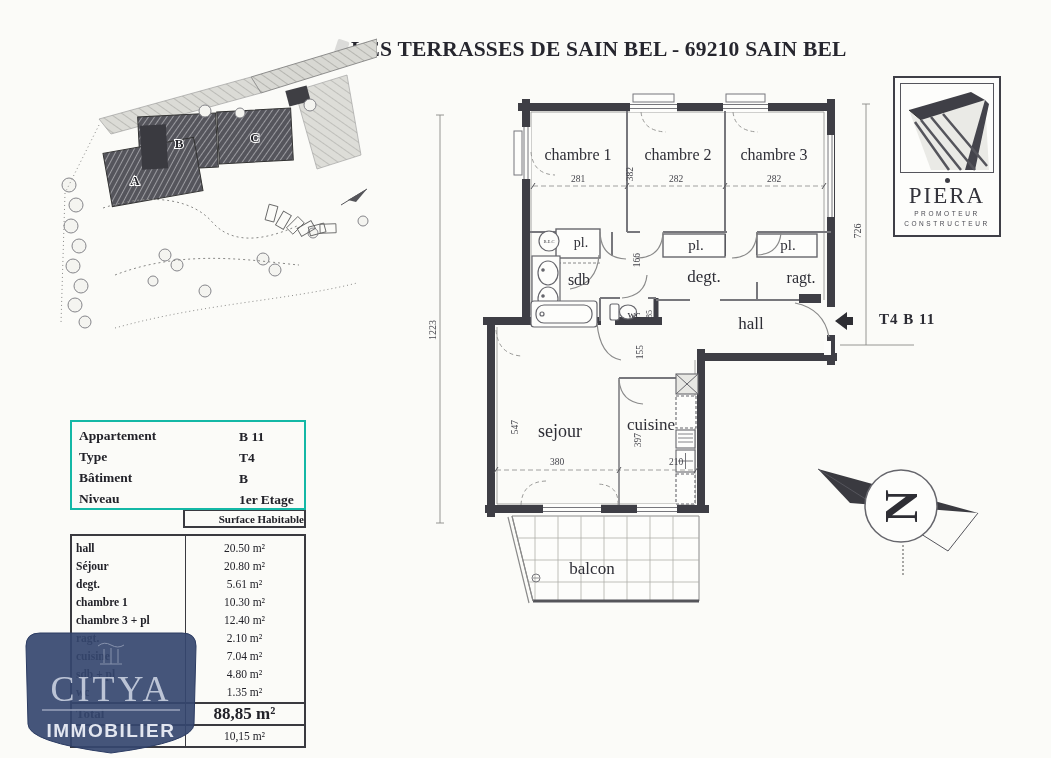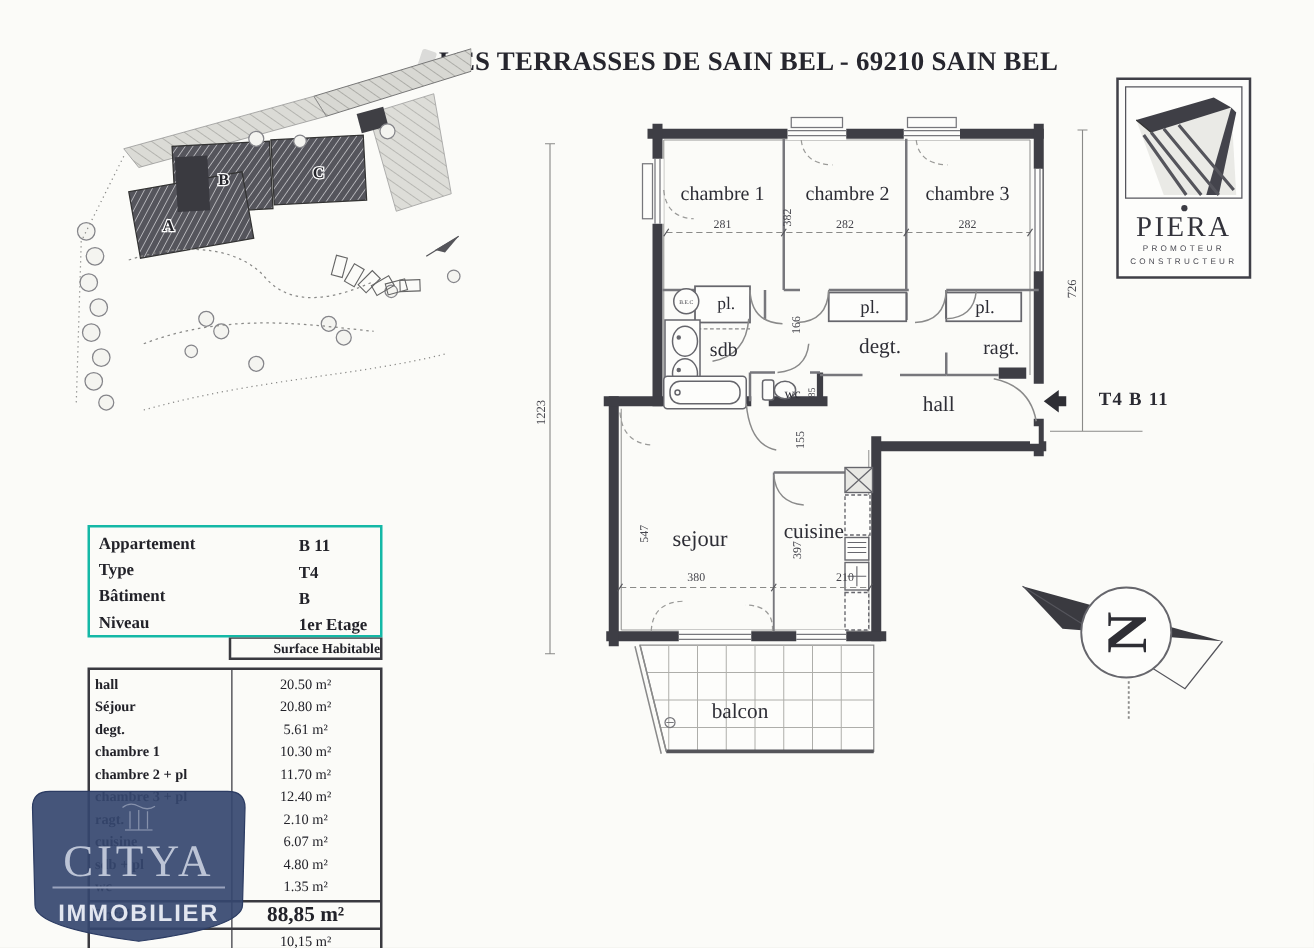--- a/index.html
+++ b/index.html
@@ -9,21 +9,21 @@
           background:#fbfbf8; font-family:"Liberation Serif", serif; color:#2b2b32; }
 
   .doc-title { position:absolute; left:351px; top:37px; font-size:21.5px; font-weight:bold;
                letter-spacing:.2px; color:#26262e; white-space:nowrap; }
   .smudge { position:absolute; left:335px; top:40px; width:12px; height:20px;
             background:#8a8a88; opacity:.28; transform:rotate(18deg); border-radius:2px; }
 
   svg text { font-family:"Liberation Serif", serif; }
 
   
-  .piera { position:absolute; left:893px; top:62px; width:108px; border:2px solid #3f3f47;
+  .piera { position:absolute; left:893px; top:76px; width:108px; border:2px solid #3f3f47;
            background:#fdfdfb; padding:5px 5px 8px; text-align:center; }
   .piera-img { border:1px solid #55555c; height:90px; margin-bottom:5px; overflow:hidden; }
   .piera-dot { width:5px; height:5px; border-radius:50%; background:#3c3c44; margin:0 auto 1px; }
   .piera-name { font-size:23px; letter-spacing:2px; color:#33333b; line-height:1; }
   .piera-sub { font-family:"Liberation Sans", sans-serif; font-size:6.5px; letter-spacing:2.6px;
                color:#4a4a52; margin-top:3px; white-space:nowrap; }
 
   
   .tbl { position:absolute; left:70px; top:420px; width:236px; z-index:2; color:#222229; }
   .tbl-head { border:2px solid #14b8a6; height:90px; padding-top:2px; background:rgba(255,255,255,.0); }
@@ -348,34 +348,30 @@
       </div>
       <div class="r">
         <span class="lab">degt.</span>
         <span class="val">5.61 m²</span>
       </div>
       <div class="r">
         <span class="lab">chambre 1</span>
         <span class="val">10.30 m²</span>
       </div>
       <div class="r">
-        <span class="lab">chambre 2 + pl</span>
-        <span class="val">11.70 m²</span>
-      </div>
-      <div class="r">
         <span class="lab">chambre 3 + pl</span>
         <span class="val">12.40 m²</span>
       </div>
       <div class="r">
         <span class="lab">ragt.</span>
         <span class="val">2.10 m²</span>
       </div>
       <div class="r">
         <span class="lab">cuisine</span>
-        <span class="val">6.07 m²</span>
+        <span class="val">7.04 m²</span>
       </div>
       <div class="r">
         <span class="lab">sdb + pl</span>
         <span class="val">4.80 m²</span>
       </div>
       <div class="r">
         <span class="lab">wc</span>
         <span class="val">1.35 m²</span>
       </div>
       <div class="r r-total">

